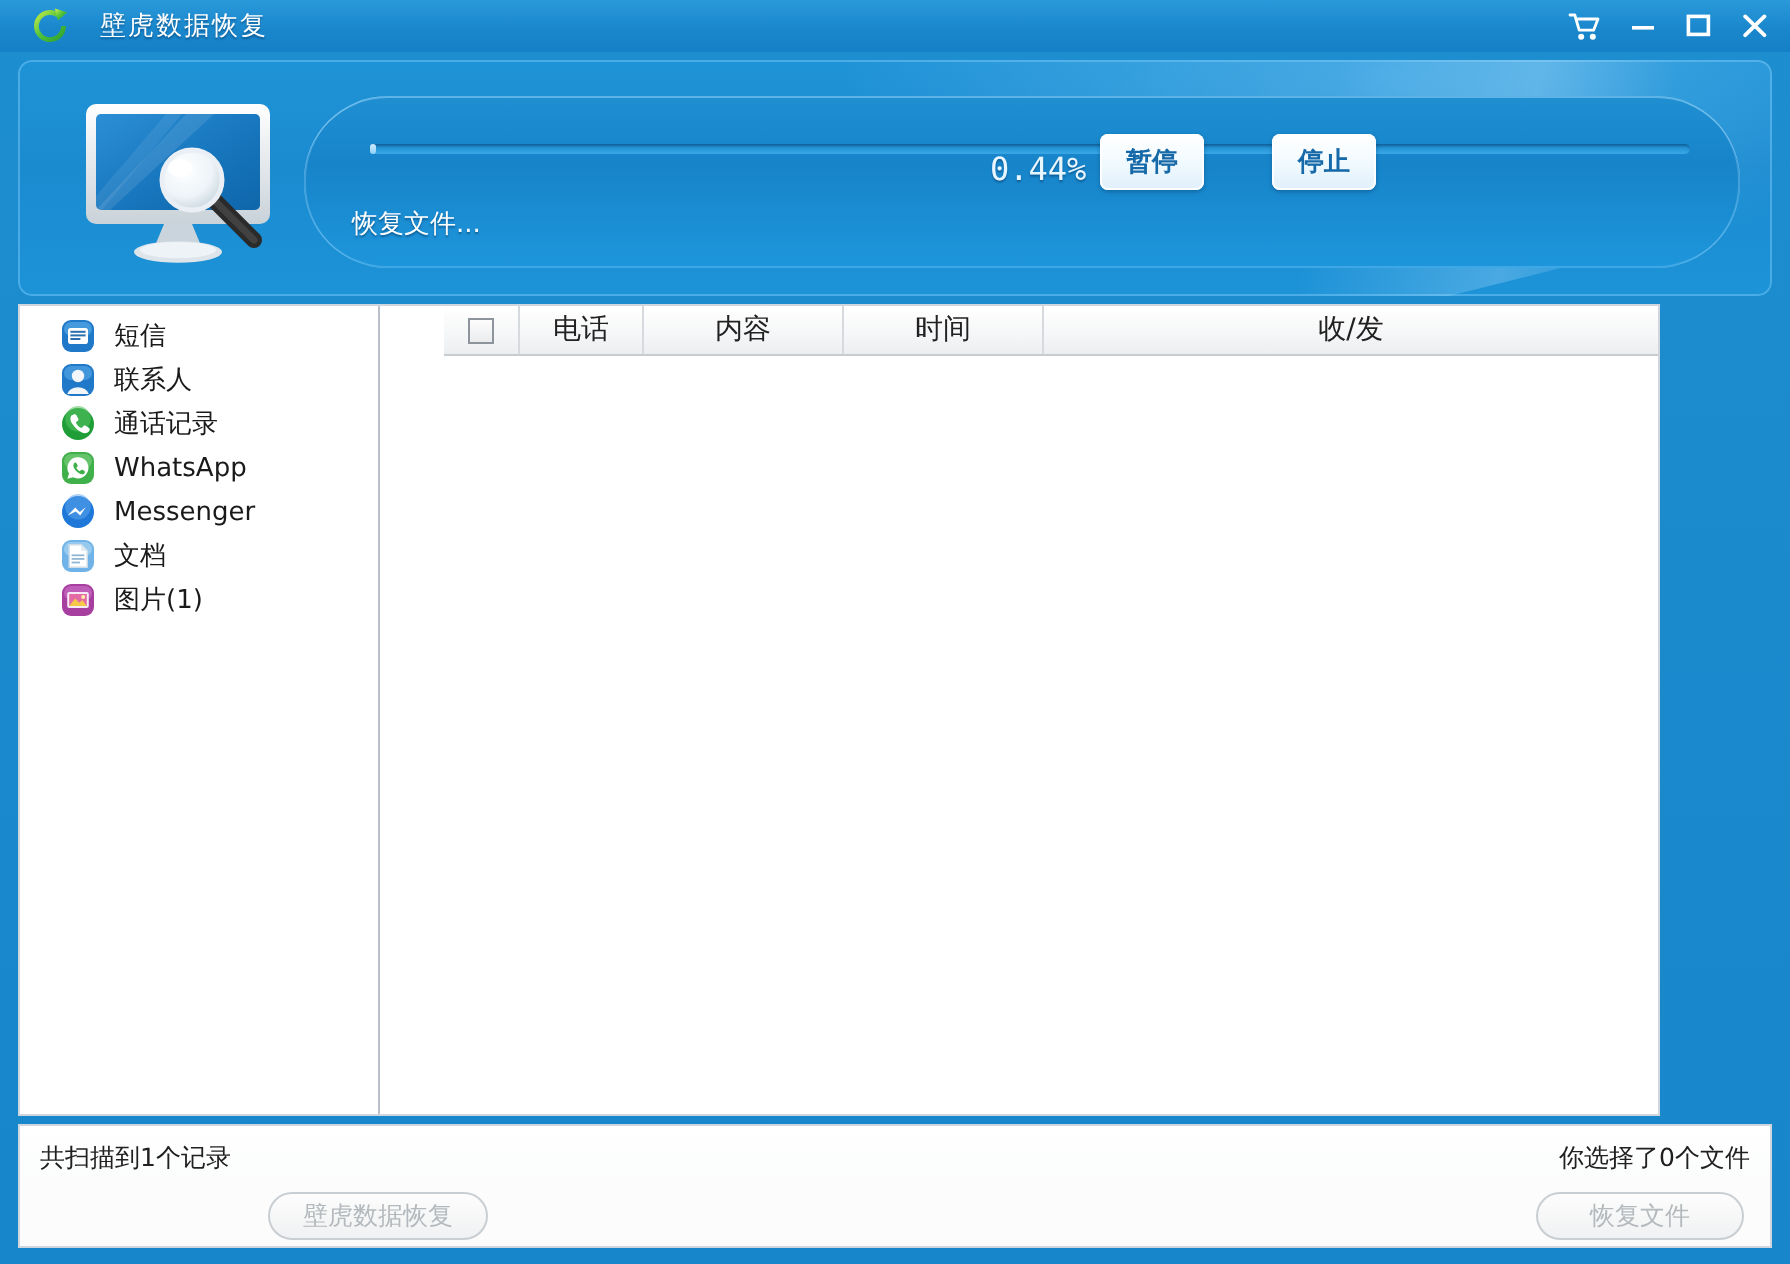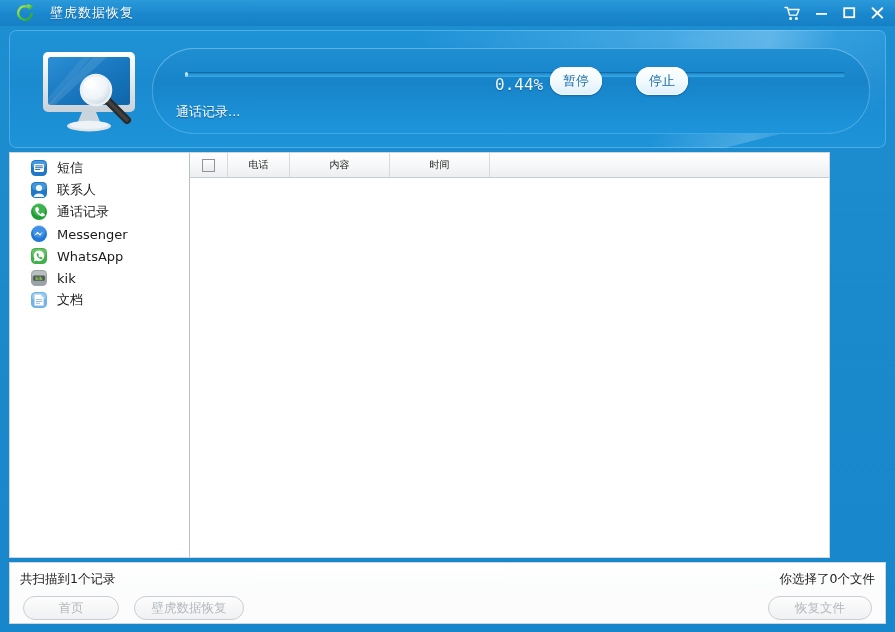--- a/index.html
+++ b/index.html
@@ -101,38 +101,39 @@
   }
   .pct {
     position: absolute; left: 486px; top: 45px;
     color: #e8f6ff; font-size: 16px;
     font-family: "DejaVu Sans Mono", "Liberation Mono", monospace;
     text-shadow: 0 1px 1px rgba(0,45,85,0.45);
   }
   .pillbtn {
     position: absolute; top: 37px;
     width: 52px; height: 28px;
-    border-radius: 14px;
+    border-radius: 4px;
     background: linear-gradient(180deg, #ffffff 0%, #f3fbff 45%, #dfeffb 100%);
     box-shadow: 0 1px 2px rgba(0,45,85,0.35), inset 0 0 0 1px rgba(255,255,255,0.9);
     display: flex; align-items: center; justify-content: center;
-    color: #1669a8; font-size: 13px; font-weight: normal;
+    color: #1669a8; font-size: 13px; font-weight: bold;
     cursor: default;
   }
   .pillbtn.pause { left: 541px; }
   .pillbtn.stop  { left: 627px; }
 
   
   .content {
     position: absolute; left: 9px; top: 152px;
     width: 821px; height: 406px;
     background: #ffffff;
     border: 1px solid #cfd6dd;
     box-sizing: border-box;
     display: flex;
+    gap: 32px;
   }
   .sidebar {
     width: 180px; height: 100%;
     border-right: 1px solid #b9c0c7;
     box-sizing: border-box;
     padding-top: 4px;
     background: #ffffff;
     overflow: hidden;
   }
   .side-item {
@@ -159,21 +160,21 @@
   }
   .thead {
     height: 24px;
     display: flex;
     background: linear-gradient(180deg, #ffffff 0%, #f6f7f8 55%, #eceef0 100%);
     border-bottom: 1px solid #c7ccd1;
     flex: none;
   }
   .th {
     display: flex; align-items: center; justify-content: center;
-    font-size: 10px; color: #222;
+    font-size: 14px; color: #222;
     border-right: 1px solid #d6dade;
     box-sizing: border-box;
     height: 100%;
     cursor: default;
   }
   .th.c0 { width: 38px; }
   .th.c1 { width: 62px; }
   .th.c2 { width: 100px; }
   .th.c3 { width: 100px; }
   .th.c4 { flex: 1; border-right: none; }
@@ -302,21 +303,21 @@
         <path d="M72 54 L92 74" stroke="#555" stroke-width="3.5" stroke-linecap="round" opacity="0.55"></path>
         <circle cx="61" cy="44" r="15" fill="url(#lens)" stroke="#e9eff4" stroke-width="2.5"></circle>
         <ellipse cx="55" cy="38" rx="6" ry="4.5" fill="#ffffff" opacity="0.95"></ellipse>
       </svg>
     </span>
 
     <div class="scanpanel">
       <div class="progress-track">
         <div class="progress-fill" style="width: 0.44%;"></div>
       </div>
-      <span class="scan-label">通话记录...</span>
+      <span class="scan-label">恢复文件...</span>
     </div>
 
     <span class="pct">0.44%</span>
 
     <div class="pillbtn pause">暂停</div>
     <div class="pillbtn stop">停止</div>
   </div>
 
   <div class="content">
 
@@ -355,89 +356,91 @@
             <circle cx="9" cy="6.4" r="6.4" fill="#58c262" opacity="0.55"></circle>
             <path d="M6.2 4.6c.8-.8 1.7-.5 2.1.2l.8 1.4c.3.6.1 1-.3 1.3l-.6.4c-.2.2-.2.4-.1.7.4.9 1.4 1.9 2.3 2.3.3.1.5.1.7-.1l.4-.6c.3-.4.7-.6 1.3-.3l1.4.8c.7.4 1 1.3.2 2.1-1.1 1.1-2.8 1-4.6-.2-1.4-.9-2.7-2.2-3.6-3.6-1.2-1.8-1.3-3.4-.2-4.5z" fill="#ffffff"></path>
           </svg>
         </span>
         <span class="side-label">通话记录</span>
       </div>
 
       <div class="side-item">
         <span class="side-ico">
           <svg width="18" height="18" viewBox="0 0 18 18">
-            <circle cx="9" cy="9" r="8" fill="#1f78d8"></circle>
-            <circle cx="9" cy="6.4" r="6.4" fill="#5fa8ee" opacity="0.5"></circle>
-            <path d="M3.8 10.8 L7.6 6.8 L9.9 9 L12.9 6.6 L10.1 10.8 L7.9 8.8 Z" fill="#ffffff"></path>
-          </svg>
-        </span>
-        <span class="side-label">Messenger</span>
-      </div>
-
-      <div class="side-item">
-        <span class="side-ico">
-          <svg width="18" height="18" viewBox="0 0 18 18">
             <rect x="1" y="1" width="16" height="16" rx="4.5" fill="#3fb04a"></rect>
             <rect x="2" y="2" width="14" height="7" rx="3.5" fill="#7ed07f" opacity="0.6"></rect>
             <path d="M9 3.6a5.3 5.3 0 0 0-4.5 8.1l-.8 2.7 2.8-.8A5.3 5.3 0 1 0 9 3.6z" fill="#ffffff"></path>
             <path d="M7 6.6c.5-.5 1-.3 1.3.1l.5.9c.2.4 0 .6-.2.8l-.3.3c-.1.1-.1.2 0 .4.3.5.8 1.1 1.4 1.4.2.1.3 0 .4-.1l.3-.3c.2-.2.4-.4.8-.2l.9.5c.4.3.6.8.1 1.3-.6.6-1.7.6-2.7-.1-.9-.5-1.7-1.3-2.2-2.1-.7-1-.8-2-.3-2.9z" fill="#3fb04a"></path>
           </svg>
         </span>
         <span class="side-label">WhatsApp</span>
       </div>
 
       <div class="side-item">
         <span class="side-ico">
           <svg width="18" height="18" viewBox="0 0 18 18">
-            <rect x="1" y="1" width="16" height="16" rx="4.5" fill="#9aa3a6"></rect>
-            <rect x="2" y="2" width="14" height="7" rx="3.5" fill="#c4cbcd" opacity="0.7"></rect>
-            <rect x="3.2" y="6.4" width="11.6" height="5.4" rx="1" fill="#4e5456"></rect>
-            <text x="9" y="10.9" font-size="4.6" fill="#8fd04a" text-anchor="middle" font-family="DejaVu Sans, sans-serif" font-weight="bold">kik</text>
-          </svg>
-        </span>
-        <span class="side-label">kik</span>
-      </div>
+            <circle cx="9" cy="9" r="8" fill="#1f78d8"></circle>
+            <circle cx="9" cy="6.4" r="6.4" fill="#5fa8ee" opacity="0.5"></circle>
+            <path d="M3.8 10.8 L7.6 6.8 L9.9 9 L12.9 6.6 L10.1 10.8 L7.9 8.8 Z" fill="#ffffff"></path>
+          </svg>
+        </span>
+        <span class="side-label">Messenger</span>
+      </div>
+
 
       <div class="side-item">
         <span class="side-ico">
           <svg width="18" height="18" viewBox="0 0 18 18">
             <rect x="1" y="1" width="16" height="16" rx="4.5" fill="#6fb3e8"></rect>
             <rect x="2" y="2" width="14" height="7" rx="3.5" fill="#a9d4f3" opacity="0.7"></rect>
             <path d="M4.6 3.4h6l3 3v8.2h-9z" fill="#ffffff" stroke="#cfdde8" stroke-width="0.7"></path>
             <path d="M10.6 3.4v3h3z" fill="#dce9f3"></path>
             <rect x="5.8" y="8.2" width="6.4" height="0.9" fill="#8fb6d4"></rect>
             <rect x="5.8" y="10" width="6.4" height="0.9" fill="#8fb6d4"></rect>
             <rect x="5.8" y="11.8" width="4.2" height="0.9" fill="#8fb6d4"></rect>
           </svg>
         </span>
         <span class="side-label">文档</span>
       </div>
 
+      <div class="side-item">
+        <span class="side-ico">
+          <svg width="18" height="18" viewBox="0 0 18 18">
+            <rect x="1" y="1" width="16" height="16" rx="4.5" fill="#a63fa0"></rect>
+            <rect x="2" y="2" width="14" height="7" rx="3.5" fill="#cf73c8" opacity="0.6"></rect>
+            <rect x="3.6" y="5" width="10.8" height="8" rx="1" fill="#f7e9f5"></rect>
+            <rect x="4.6" y="6" width="8.8" height="6" fill="#e46aa6"></rect>
+            <path d="M4.6 12 L7.6 8.2 L9.6 10.4 L11.2 9 L13.4 12 Z" fill="#f6c84a"></path>
+            <circle cx="11.6" cy="7.5" r="1" fill="#fff2a8"></circle>
+          </svg>
+        </span>
+        <span class="side-label">图片(1)</span>
+      </div>
 
 
     </div>
 
     <div class="listpane">
       <div class="thead">
         <div class="th c0">
           <span class="hdr-check"></span>
         </div>
         <div class="th c1">电话</div>
         <div class="th c2">内容</div>
         <div class="th c3">时间</div>
+        <div class="th c4">收/发</div>
       </div>
       <div class="tbody"></div>
     </div>
 
   </div>
 
   <div class="statusbar">
     <span class="status-text">共扫描到1个记录</span>
     <span class="status-text">你选择了0个文件</span>
   </div>
 
   <div class="footer">
-    <div class="footbtn home">首页</div>
     <div class="footbtn save">壁虎数据恢复</div>
     <div class="footbtn recov">恢复文件</div>
   </div>
 
 </div>
 
 </body></html>

